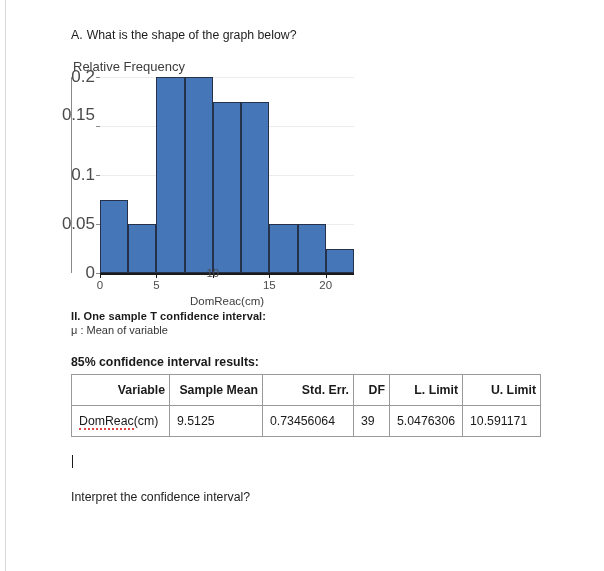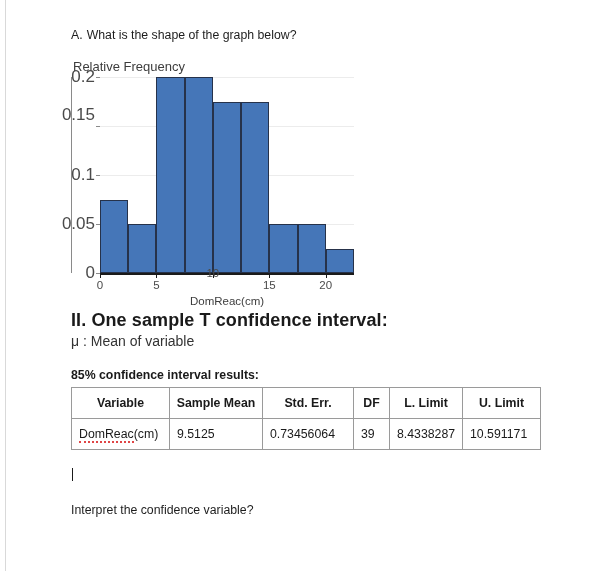--- a/index.html
+++ b/index.html
@@ -136,28 +136,28 @@
     font-size: 11.5px;
     color: #3d3d3d;
     white-space: nowrap;
   }
 
   
   .section-ii {
     margin-top: 6px;
   }
   .section-ii-title {
-    font-size: 18px;
+    font-size: 11px;
     font-weight: bold;
     color: #1a1a1a;
     margin: 0;
     letter-spacing: 0.1px;
   }
   .section-ii-sub {
-    font-size: 14px;
+    font-size: 11px;
     color: #333333;
     margin: 2px 0 0 0;
   }
   .ci-heading {
     font-size: 12.3px;
     font-weight: bold;
     color: #1a1a1a;
     margin: 19px 0 5px 0;
   }
 
@@ -168,21 +168,21 @@
     table-layout: fixed;
   }
   table.results th,
   table.results td {
     border: 1px solid #9a9a9a;
     font-size: 12.3px;
     color: #1a1a1a;
   }
   table.results th {
     font-weight: bold;
-    text-align: center;
+    text-align: right;
     padding: 8px 4px;
   }
   table.results td {
     text-align: left;
     padding: 8px 7px;
   }
   .col-variable { width: 98px; }
   .col-mean { width: 93px; }
   .col-se { width: 91px; }
   .col-df { width: 36px; }
@@ -298,23 +298,23 @@
         <th>L. Limit</th>
         <th>U. Limit</th>
       </tr>
     </thead>
     <tbody>
       <tr>
         <td><span class="spell-error">DomReac</span><span>(cm)</span></td>
         <td>9.5125</td>
         <td>0.73456064</td>
         <td>39</td>
-        <td>8.4338287</td>
+        <td>5.0476306</td>
         <td>10.591171</td>
       </tr>
     </tbody>
   </table>
 
   <p class="q-write"><span class="caret"></span></p>
 
-  <p class="q-interpret">Interpret the confidence variable?</p>
+  <p class="q-interpret">Interpret the confidence interval?</p>
 
 </div>
 
 </body></html>

